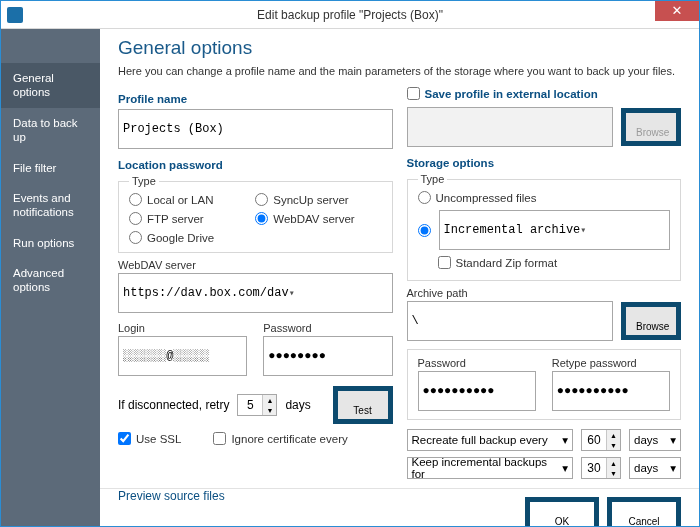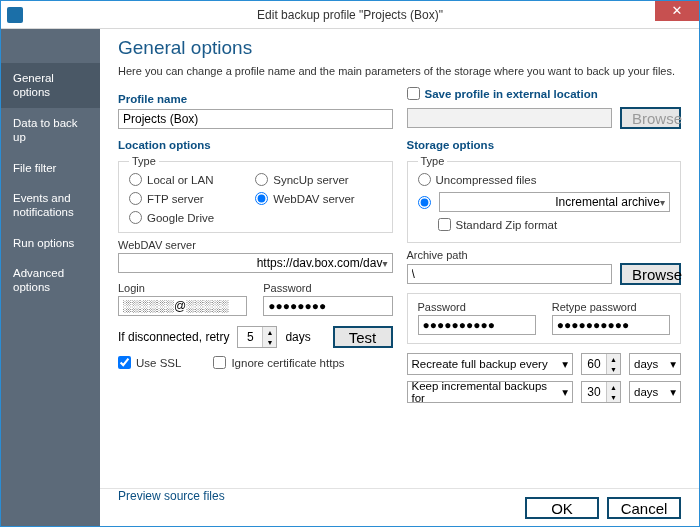--- a/index.html
+++ b/index.html
@@ -104,43 +104,43 @@
   }
   .sub-label {
     color: #333;
     font-size: 11px;
     margin: 5px 0 2px 0;
   }
   .text-input, select, .combo {
     width: 100%;
     height: 16px;
     border: 1px solid #a7a7a7;
-    padding: 9px 4px;
-    font-family: Liberation Sans, sans-serif;
+    padding: 19px 4px;
+    font-family: Liberation Mono, monospace;
     font-size: 12px;
     background: #fff;
   }
   .combo {
     display: flex;
     align-items: center;
-    justify-content: flex-end;
+    justify-content: flex-start;
     cursor: default;
   }
   .combo .arrow {
     font-size: 10px;
     color: #555;
   }
   .btn {
     height: 22px;
     min-width: 60px;
-    padding: 0 10px;
-    border: 2px solid #0c4a6e;
+    padding: 14px 10px;
+    border: 5px solid #0c4a6e;
     background: #e6e6e6;
     font-family: inherit;
-    font-size: 15px;
+    font-size: 10px;
     cursor: default;
   }
   .btn.disabled { color: #9a9a9a; }
   .spinner {
     display: inline-flex;
     align-items: stretch;
     height: 22px;
     border: 1px solid #a7a7a7;
   }
   .spinner .val {
@@ -241,21 +241,21 @@
       <h1>General options</h1>
       <div class="desc">Here you can change a profile name and the main parameters of the storage where you want to back up your files.</div>
     </div>
 
     <div class="content">
 
       <div class="col">
         <div class="group-label">Profile name</div>
         <input class="text-input" value="Projects (Box)" style="">
 
-        <div class="group-label" style="margin-top:10px">Location options</div>
+        <div class="group-label" style="margin-top:10px">Location password</div>
         <fieldset>
           <legend>Type</legend>
           <div style="display:grid;grid-template-columns:1fr 1fr;row-gap:6px">
             <label class="radio">
                 <input type="radio" name="loc" style="">
                 <span>Local or LAN</span>
               </label>
             <label class="radio">
                 <input type="radio" name="loc" style="">
                 <span>SyncUp server</span>
@@ -306,21 +306,21 @@
           <button class="btn">Test</button>
         </div>
 
         <div class="row spaced" style="margin-top:8px;gap:22px">
           <label class="check">
               <input type="checkbox" checked="" style="">
               <span>Use SSL</span>
             </label>
           <label class="check">
               <input type="checkbox" style="">
-              <span>Ignore certificate https</span>
+              <span>Ignore certificate every</span>
             </label>
         </div>
       </div>
 
       <div class="col">
         <label class="check" style="color:#0b4f82;font-weight:600">
           <input type="checkbox" style="">
           <span>Save profile in external location</span>
         </label>
         <div class="row" style="margin-top:4px">

